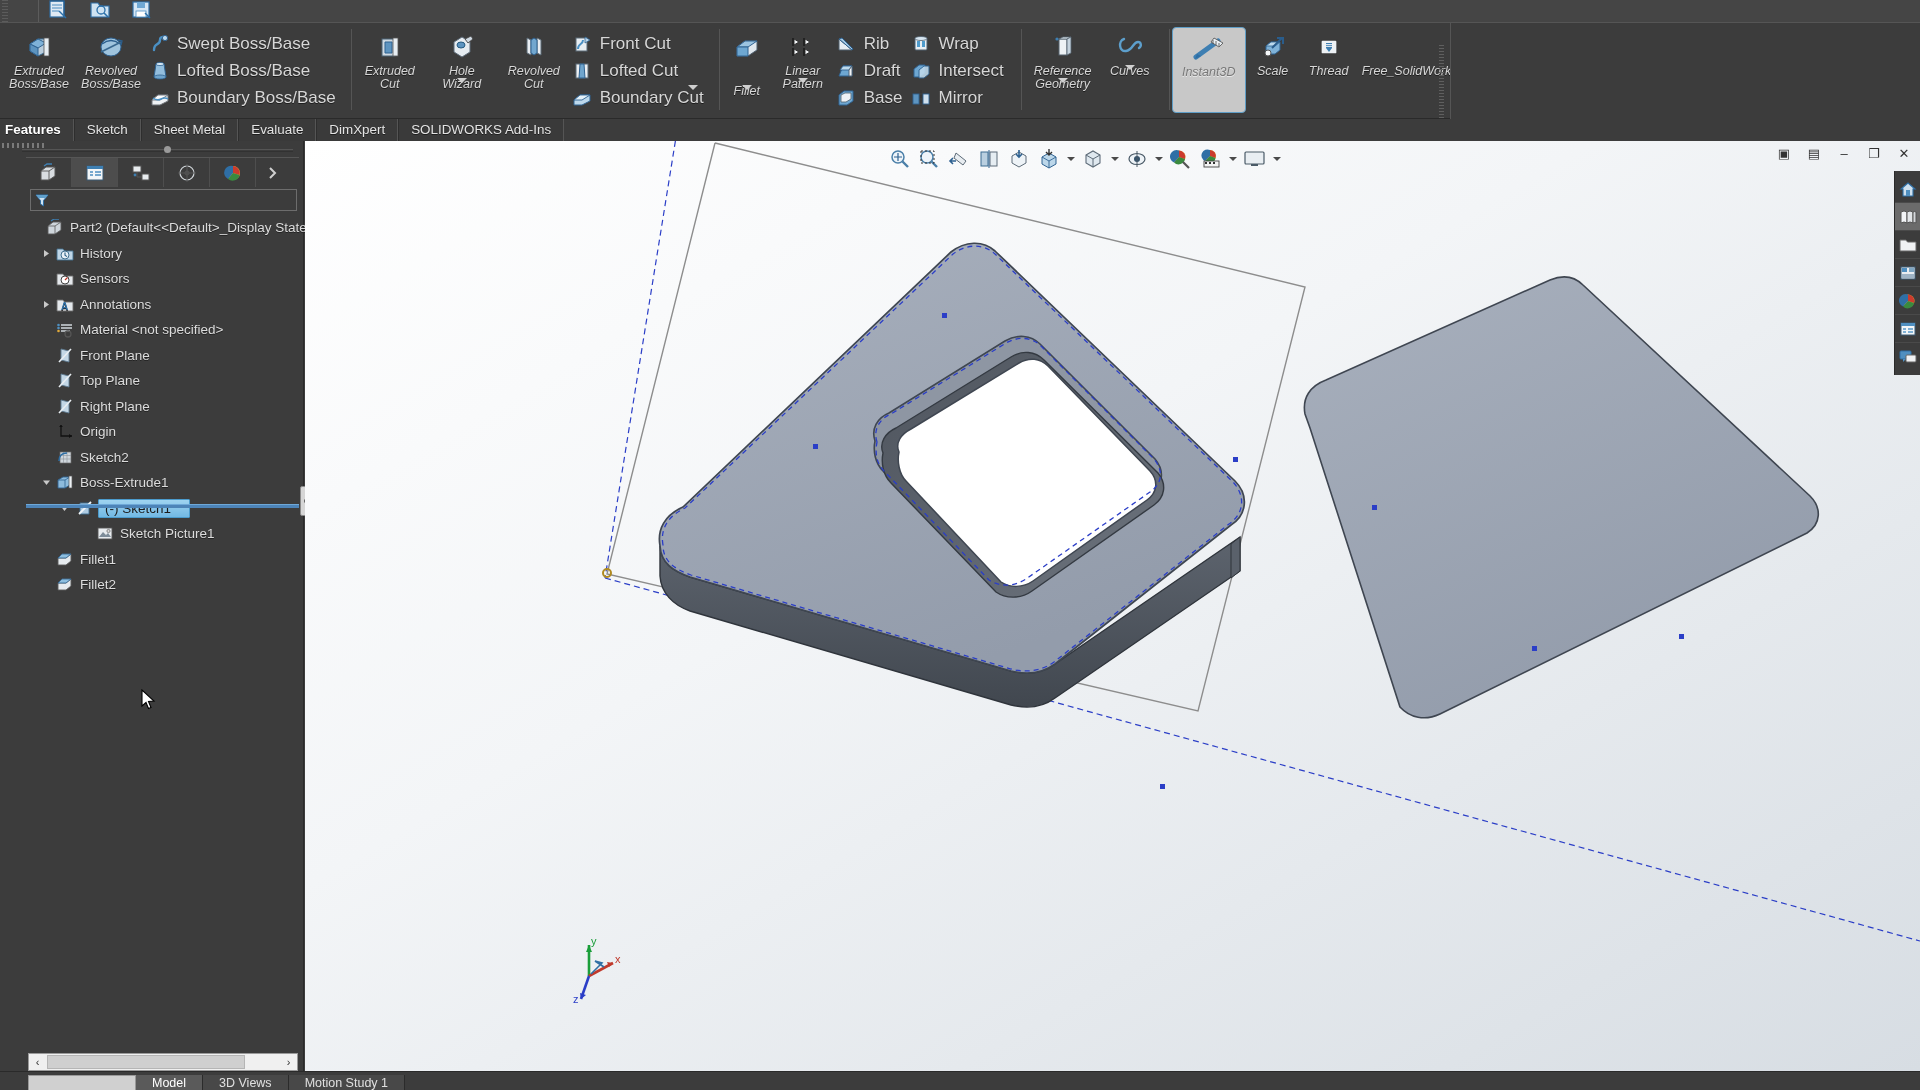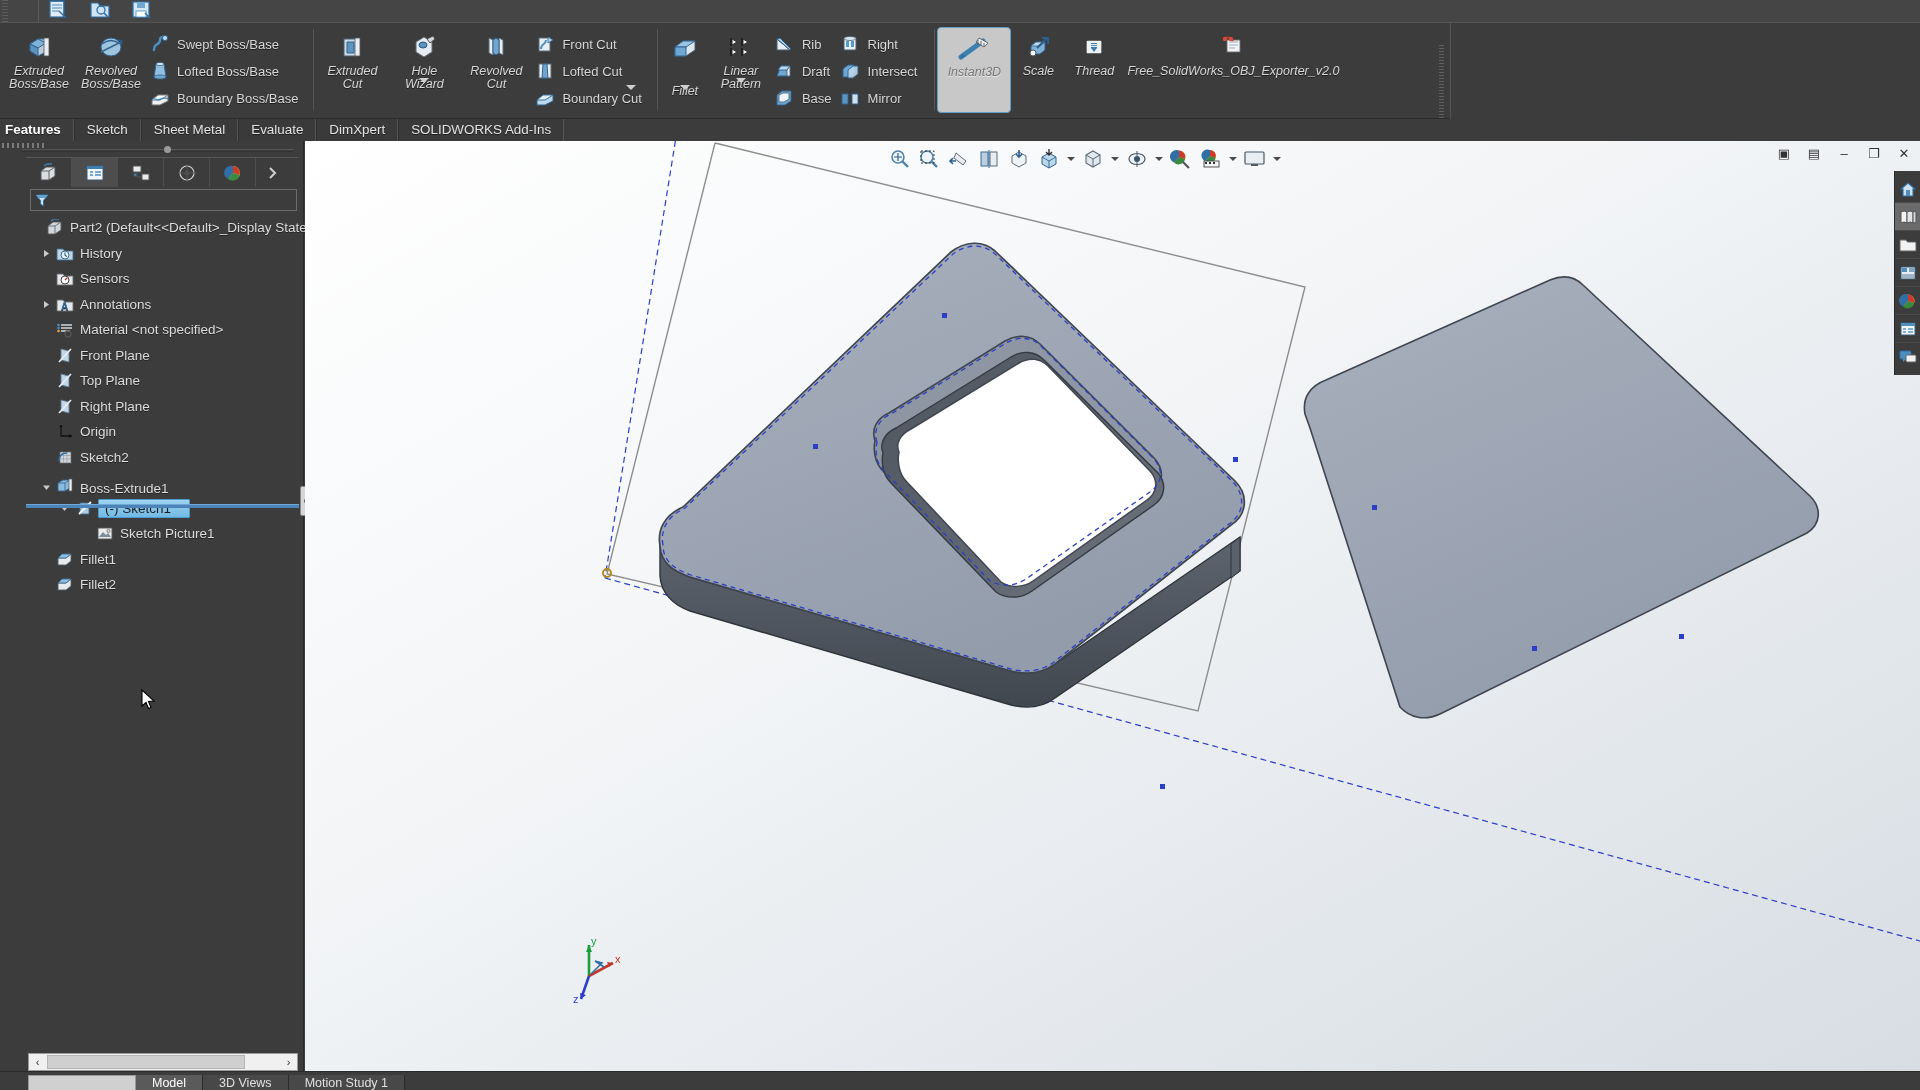--- a/index.html
+++ b/index.html
@@ -46,21 +46,21 @@
   .rbig .ico { width: 34px; height: 30px; display: flex; align-items: center; justify-content: center; }
   .rbig .lbl {
     margin-top: 2px; color: #d7d7d7; font-size: 12.5px; line-height: 13px; text-align: center;
     text-shadow: 0 1px 0 #1d1d1d;
   }
   .rbig.active { background: #c8c8c8; border: 1px solid #5f9ec7; border-radius: 4px; }
   .rbig.active .lbl { color: #787878; text-shadow: 0 1px 0 #e8e8e8; }
   .rcol { display: flex; flex-direction: column; padding-top: 5px; gap: 3px; }
   .rsmall { display: flex; align-items: center; gap: 7px; height: 24px; padding: 0 6px 0 2px; cursor: default; }
   .rsmall .ico { width: 21px; height: 21px; display: flex; align-items: center; justify-content: center; }
-  .rsmall .lbl { color: #d7d7d7; font-size: 13px; text-shadow: 0 1px 0 #1d1d1d; white-space: nowrap; }
+  .rsmall .lbl { color: #d7d7d7; font-size: 17px; text-shadow: 0 1px 0 #1d1d1d; white-space: nowrap; }
   .dropcaret {
     position: absolute; bottom: 8px; left: 50%; transform: translateX(-50%);
     width: 0; height: 0; border-left: 5px solid transparent; border-right: 5px solid transparent;
     border-top: 5px solid #cfcfcf;
   }
   .rgroup-right-dots {
     position: absolute; right: 476px; top: 22px; width: 5px; height: 97px;
     background: repeating-linear-gradient(to bottom, #5f5f5f 0 1px, transparent 1px 3px);
   }
   .ribbon-blank {
@@ -405,21 +405,21 @@
         <div class="rcol">
           <div class="rsmall">
             <span class="ico">
               <svg width="20" height="20" viewBox="0 0 20 20">
                   <rect x="4" y="4" width="12" height="12" rx="1" fill="#e9eff4" stroke="#4f5f6d" stroke-width="1"></rect>
                   <ellipse cx="10" cy="4.5" rx="6" ry="2" fill="#d7e6f1" stroke="#4f5f6d" stroke-width=".8"></ellipse>
                   <rect x="6" y="7" width="3" height="6" fill="#4f9ccd"></rect>
                   <rect x="11" y="7" width="3" height="6" fill="#4f9ccd"></rect>
                 </svg>
             </span>
-            <span class="lbl">Right</span>
+            <span class="lbl">Wrap</span>
           </div>
           <div class="rsmall">
             <span class="ico">
               <svg width="20" height="20" viewBox="0 0 20 20">
                   <path d="M3 8 L8 4 L14 4 L14 12 L9 16 L3 16 Z" fill="#6ea7d1" stroke="#2f6291" stroke-width="1"></path>
                   <path d="M8 9 L13 5 L18 5 L18 13 L13 17 L8 17 Z" fill="#bdd9ec" stroke="#2f6291" stroke-width="1" opacity=".9"></path>
                 </svg>
             </span>
             <span class="lbl">Intersect</span>
           </div>
@@ -429,20 +429,43 @@
                   <rect x="2" y="6" width="6" height="10" fill="#5d94c0" stroke="#2f6291" stroke-width=".9"></rect>
                   <rect x="12" y="6" width="6" height="10" fill="#cfe0ee" stroke="#2f6291" stroke-width=".9"></rect>
                   <path d="M10 2 L10 18" stroke="#333" stroke-width="1" stroke-dasharray="3 2"></path>
                 </svg>
             </span>
             <span class="lbl">Mirror</span>
           </div>
         </div>
       </div>
 
+      <div class="rgroup" style="margin-left:8px;">
+        <div class="rbig" style="position:relative; width:78px;">
+          <span class="ico">
+            <svg width="30" height="28" viewBox="0 0 30 28">
+                <rect x="11" y="5" width="8" height="16" fill="#eef2f5" stroke="#54626e" stroke-width="1"></rect>
+                <path d="M11 5 L15 3 L23 3 L19 5 Z" fill="#dbe5ec" stroke="#54626e" stroke-width=".8"></path>
+                <path d="M19 5 L23 3 L23 19 L19 21 Z" fill="#c5d3de" stroke="#54626e" stroke-width=".8"></path>
+                <circle cx="9" cy="5" r="1.6" fill="#3e7fb2"></circle>
+              </svg>
+          </span>
+          <span class="lbl">Reference<br>Geometry</span>
+          <i class="dropcaret"></i>
+        </div>
+        <div class="rbig" style="position:relative; width:56px;">
+          <span class="ico">
+            <svg width="30" height="28" viewBox="0 0 30 28">
+                <path d="M9 5 C3 7, 4 18, 11 17 C18 16, 18 8, 23 8 C26 8, 27 12, 24 14" fill="none" stroke="#5d9fcc" stroke-width="2.4" stroke-linecap="round"></path>
+              </svg>
+          </span>
+          <span class="lbl">Curves</span>
+          <i class="dropcaret"></i>
+        </div>
+      </div>
 
       <div class="rgroup" style="margin-left:8px;">
         <div class="rbig active" style="width:74px;height:86px;">
           <span class="ico">
             <svg width="34" height="28" viewBox="0 0 34 28">
                 <path d="M4 22 L26 6" stroke="#3e7fb2" stroke-width="5" stroke-linecap="round"></path>
                 <path d="M22 3 L31 8 L27 12 L19 7z" fill="#e8eef3" stroke="#5a5a5a" stroke-width=".9"></path>
                 <path d="M21 5v4M24 6v4M27 8v3" stroke="#5a5a5a" stroke-width=".9"></path>
                 <path d="M3 24 l2 -5 4 2z" fill="#2f6fa5"></path>
               </svg>
@@ -736,21 +759,21 @@
         <span class="tico">
           <svg width="18" height="17" viewBox="0 0 18 17">
               <rect x="4" y="3" width="11" height="11" fill="#cfd6dc" stroke="#6a6a6a" stroke-width=".7"></rect>
               <path d="M4 6.5h11M4 10h11M7.5 3v11M11 3v11" stroke="#8d949a" stroke-width=".6"></path>
               <path d="M3 12 q0 -8 8 -8" fill="none" stroke="#2f6fa5" stroke-width="1.6"></path>
             </svg>
         </span>
         <span class="tlbl">Sketch2</span>
       </div>
 
-      <div class="trow" style="padding-left:10px;align-items:flex-end;">
+      <div class="trow" style="padding-left:10px;">
         <span class="arrow">
           <svg width="9" height="9" viewBox="0 0 9 9">
               <path d="M1 2.5 L8 2.5 L4.5 7 Z" fill="#c9c9c9"></path>
             </svg>
         </span>
         <span class="tico">
           <svg width="18" height="17" viewBox="0 0 18 17">
               <path d="M2 6 L7 3 L14 3 L14 11 L9 14 L2 14 Z" fill="#8dbbdc" stroke="#2f6291" stroke-width=".9"></path>
               <path d="M2 6 L9 6 L14 3 M9 6 L9 14" fill="none" stroke="#2f6291" stroke-width=".8"></path>
               <rect x="13" y="2" width="3" height="12" fill="#edf1f5" stroke="#5a5a5a" stroke-width=".7"></rect>

